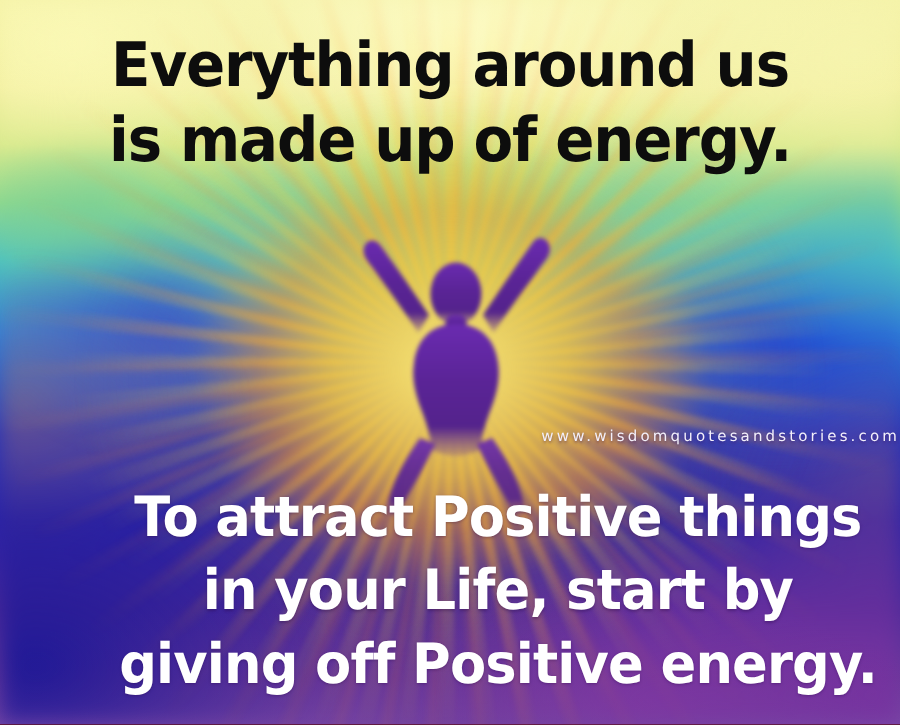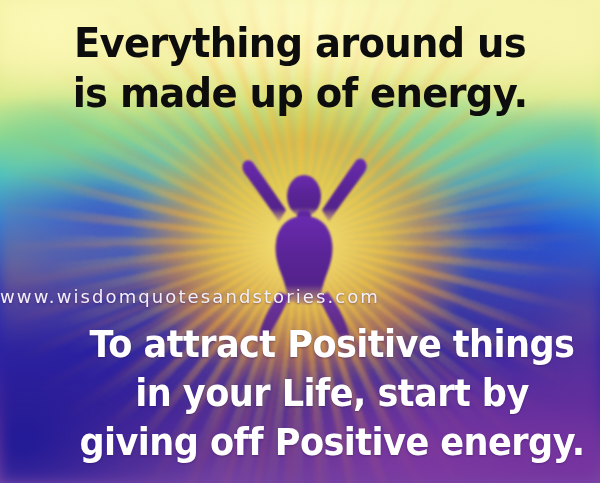--- a/index.html
+++ b/index.html
@@ -152,23 +152,23 @@
     letter-spacing: -0.6px;
     white-space: nowrap;
     transform: scaleX(.95);
     text-shadow: 0 1px 2px rgba(40,10,70,.35);
   }
   .watermark {
     position: absolute;
     left: 0;
     top: 286px;
     width: 600px;
-    text-align: left;
-    font-family: "DejaVu Sans", sans-serif;
-    font-size: 18px;
+    text-align: right;
+    font-family: "DejaVu Sans", sans-serif;
+    font-size: 10px;
     font-weight: normal;
     color: #f3f0fb;
     letter-spacing: 2.1px;
     text-shadow: 0 1px 2px rgba(60,20,90,.45);
     white-space: nowrap;
   }
 </style>
 </head>
 <body>
 

